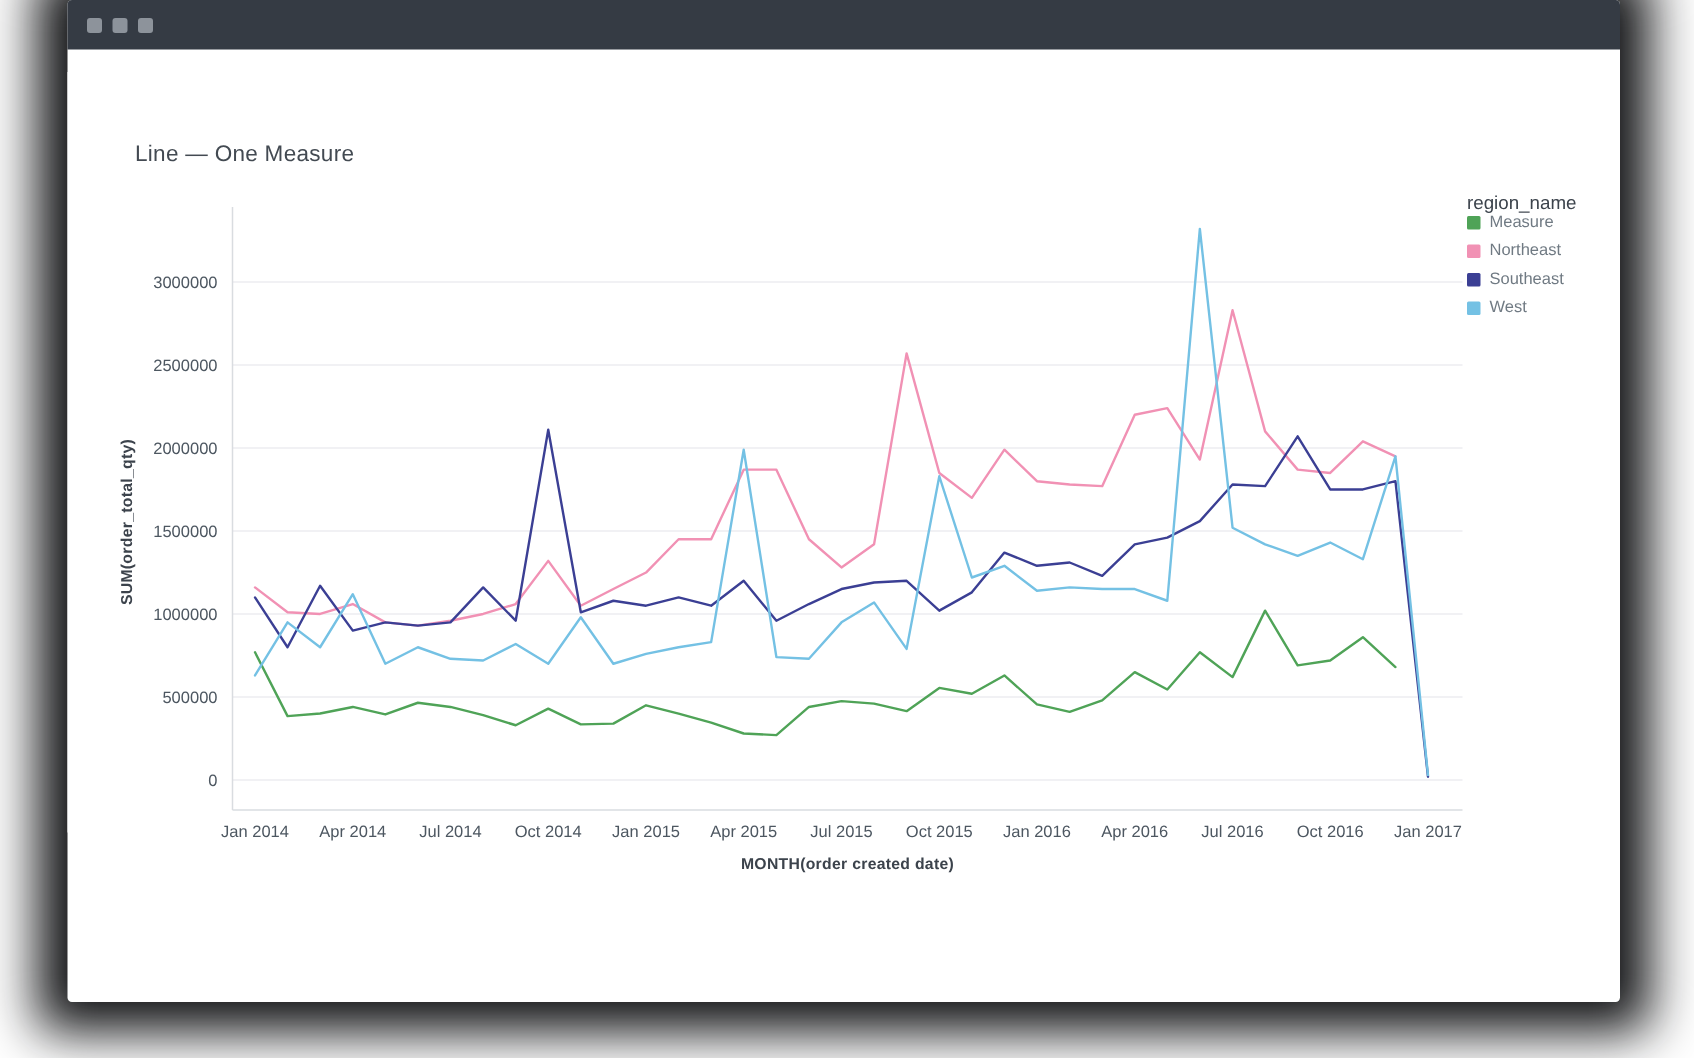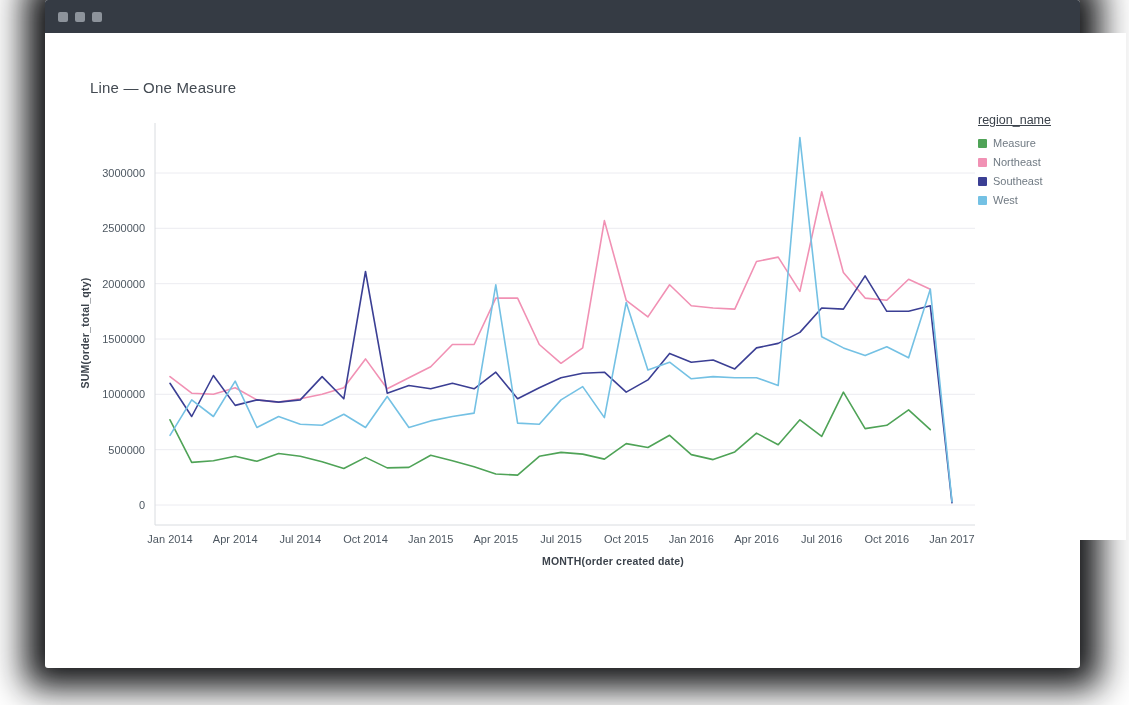--- a/index.html
+++ b/index.html
@@ -12,39 +12,39 @@
     position:absolute;left:45px;top:0;width:1035px;height:668px;
     background:#ffffff;border-radius:3px;
     box-shadow:0 0 34px 20px rgba(8,9,11,0.96);
   }
   .titlebar{
     position:absolute;left:0;top:0;width:100%;height:33px;
     background:#353b44;border-radius:3px 3px 0 0;
     display:flex;align-items:center;padding-left:13px;box-sizing:border-box;gap:7px;
   }
   .win-dot{width:10px;height:10px;background:#8d939b;border-radius:2px;}
-  .content{position:absolute;left:0;top:33px;width:100%;height:507px;background:#ffffff;padding-left:46px;}
+  .content{position:absolute;left:0;top:48px;width:100%;height:507px;background:#ffffff;}
   .chart-title{
     position:absolute;left:45px;top:46px;
     font-size:15px;color:#434a52;letter-spacing:.2px;
   }
   #chart-svg{position:absolute;left:0;top:40px;width:1035px;height:540px;}
   #chart-svg text.tick{font-family:"Liberation Sans",sans-serif;font-size:11px;fill:#4d5761;}
   .y-axis-label{
     position:absolute;left:40px;top:300px;white-space:nowrap;
     transform:translate(-50%,-50%) rotate(-90deg);
     font-size:10.5px;font-weight:bold;color:#3c434c;letter-spacing:.2px;
   }
   .x-axis-label{
     position:absolute;left:520px;top:528px;white-space:nowrap;
     transform:translate(-50%,-50%);
-    font-size:10.5px;font-weight:bold;color:#3c434c;letter-spacing:.2px;margin-left:48px;
+    font-size:10.5px;font-weight:bold;color:#3c434c;letter-spacing:.2px;
   }
   .legend{position:absolute;left:933px;top:80px;}
-  .legend-title{font-size:12.5px;color:#3c434c;margin-bottom:10px;text-decoration:underline;}
+  .legend-title{font-size:12.5px;color:#3c434c;}
   .legend-item{display:flex;align-items:center;gap:6px;margin-bottom:7px;cursor:pointer;}
   .legend-swatch{width:9px;height:9px;border-radius:1px;flex:none;}
   .legend-label{font-size:11px;color:#707a83;white-space:nowrap;}
 </style>
 </head>
 <body>
 
 <div class="window">
   <div class="titlebar">
     <div class="win-dot"></div>

